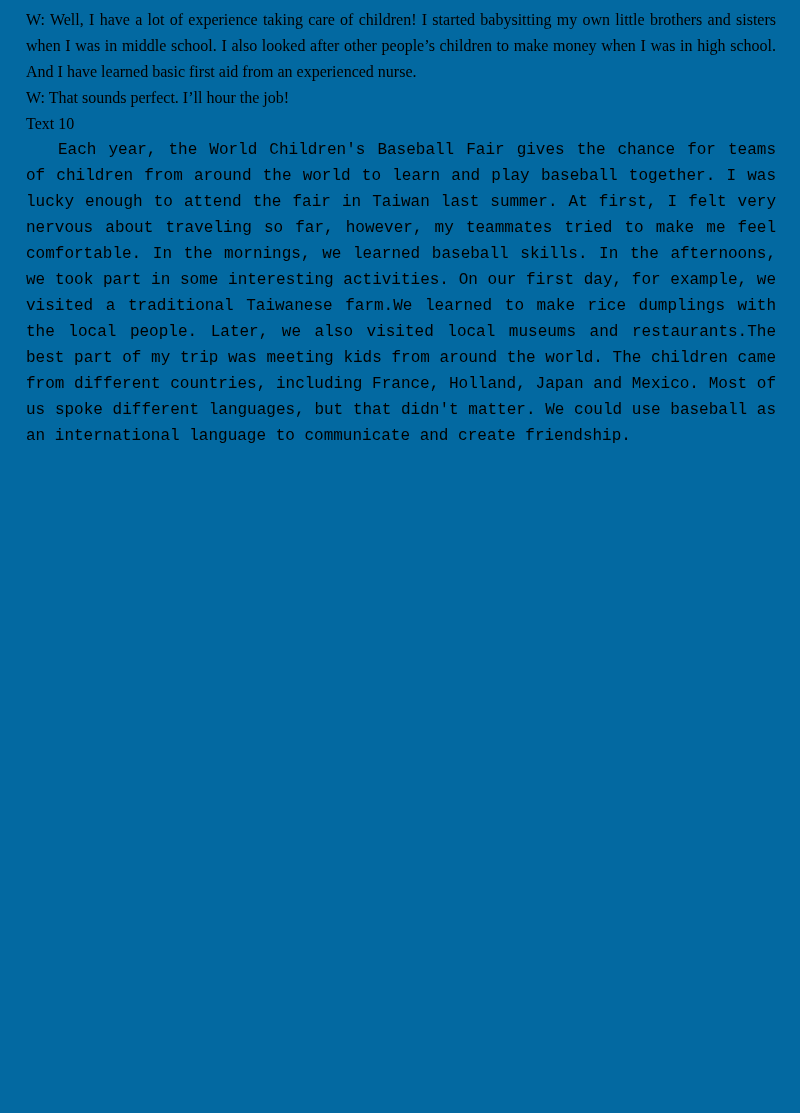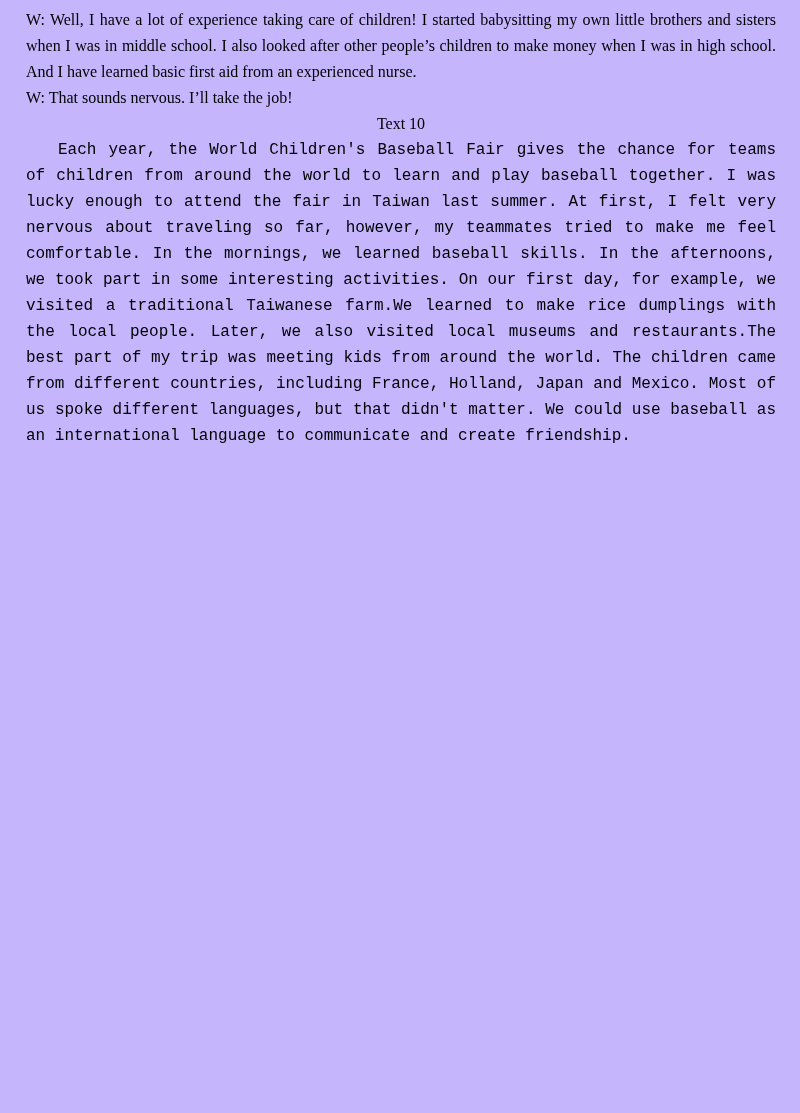--- a/index.html
+++ b/index.html
@@ -9,42 +9,42 @@
   }
   body {
     width: 800px;
     height: 1113px;
     overflow: hidden;
   }
   .page {
     box-sizing: border-box;
     width: 800px;
     height: 1113px;
-    background: #c4b5fd;
+    background: #0369a1;
     padding: 7px 24px 0 26px;
     font-family: "Liberation Serif", "DejaVu Serif", serif;
     font-size: 16px;
     line-height: 26px;
     color: #000000;
   }
   .para {
     margin: 0;
     padding: 0;
     text-align: justify;
     text-justify: inter-word;
   }
   .para.heading {
-    text-align: center;
+    text-align: left;
   }
   .para.indented {
     text-indent: 32px;
     font-family: Liberation Mono, monospace;
   }
 </style>
 </head>
 <body>
 
 <div class="page">
   <p class="para">W: Well, I have a lot of experience taking care of children! I started babysitting my own little brothers and sisters when I was in middle school. I also looked after other people’s children to make money when I was in high school. And I have learned basic first aid from an experienced nurse.</p>
-  <p class="para">W: That sounds nervous. I’ll take the job!</p>
+  <p class="para">W: That sounds perfect. I’ll hour the job!</p>
   <p class="para heading">Text 10</p>
   <p class="para indented">Each year, the World Children's Baseball Fair gives the chance for teams of children from around the world to learn and play baseball together. I was lucky enough to attend the fair in Taiwan last summer. At first, I felt very nervous about traveling so far, however, my teammates tried to make me feel comfortable. In the mornings, we learned baseball skills. In the afternoons, we took part in some interesting activities. On our first day, for example, we visited a traditional Taiwanese farm.We learned to make rice dumplings with the local people. Later, we also visited local museums and restaurants.The best part of my trip was meeting kids from around the world. The children came from different countries, including France, Holland, Japan and Mexico. Most of us spoke different languages, but that didn't matter. We could use baseball as an international language to communicate and create friendship.</p>
 </div>
 
 </body></html>

